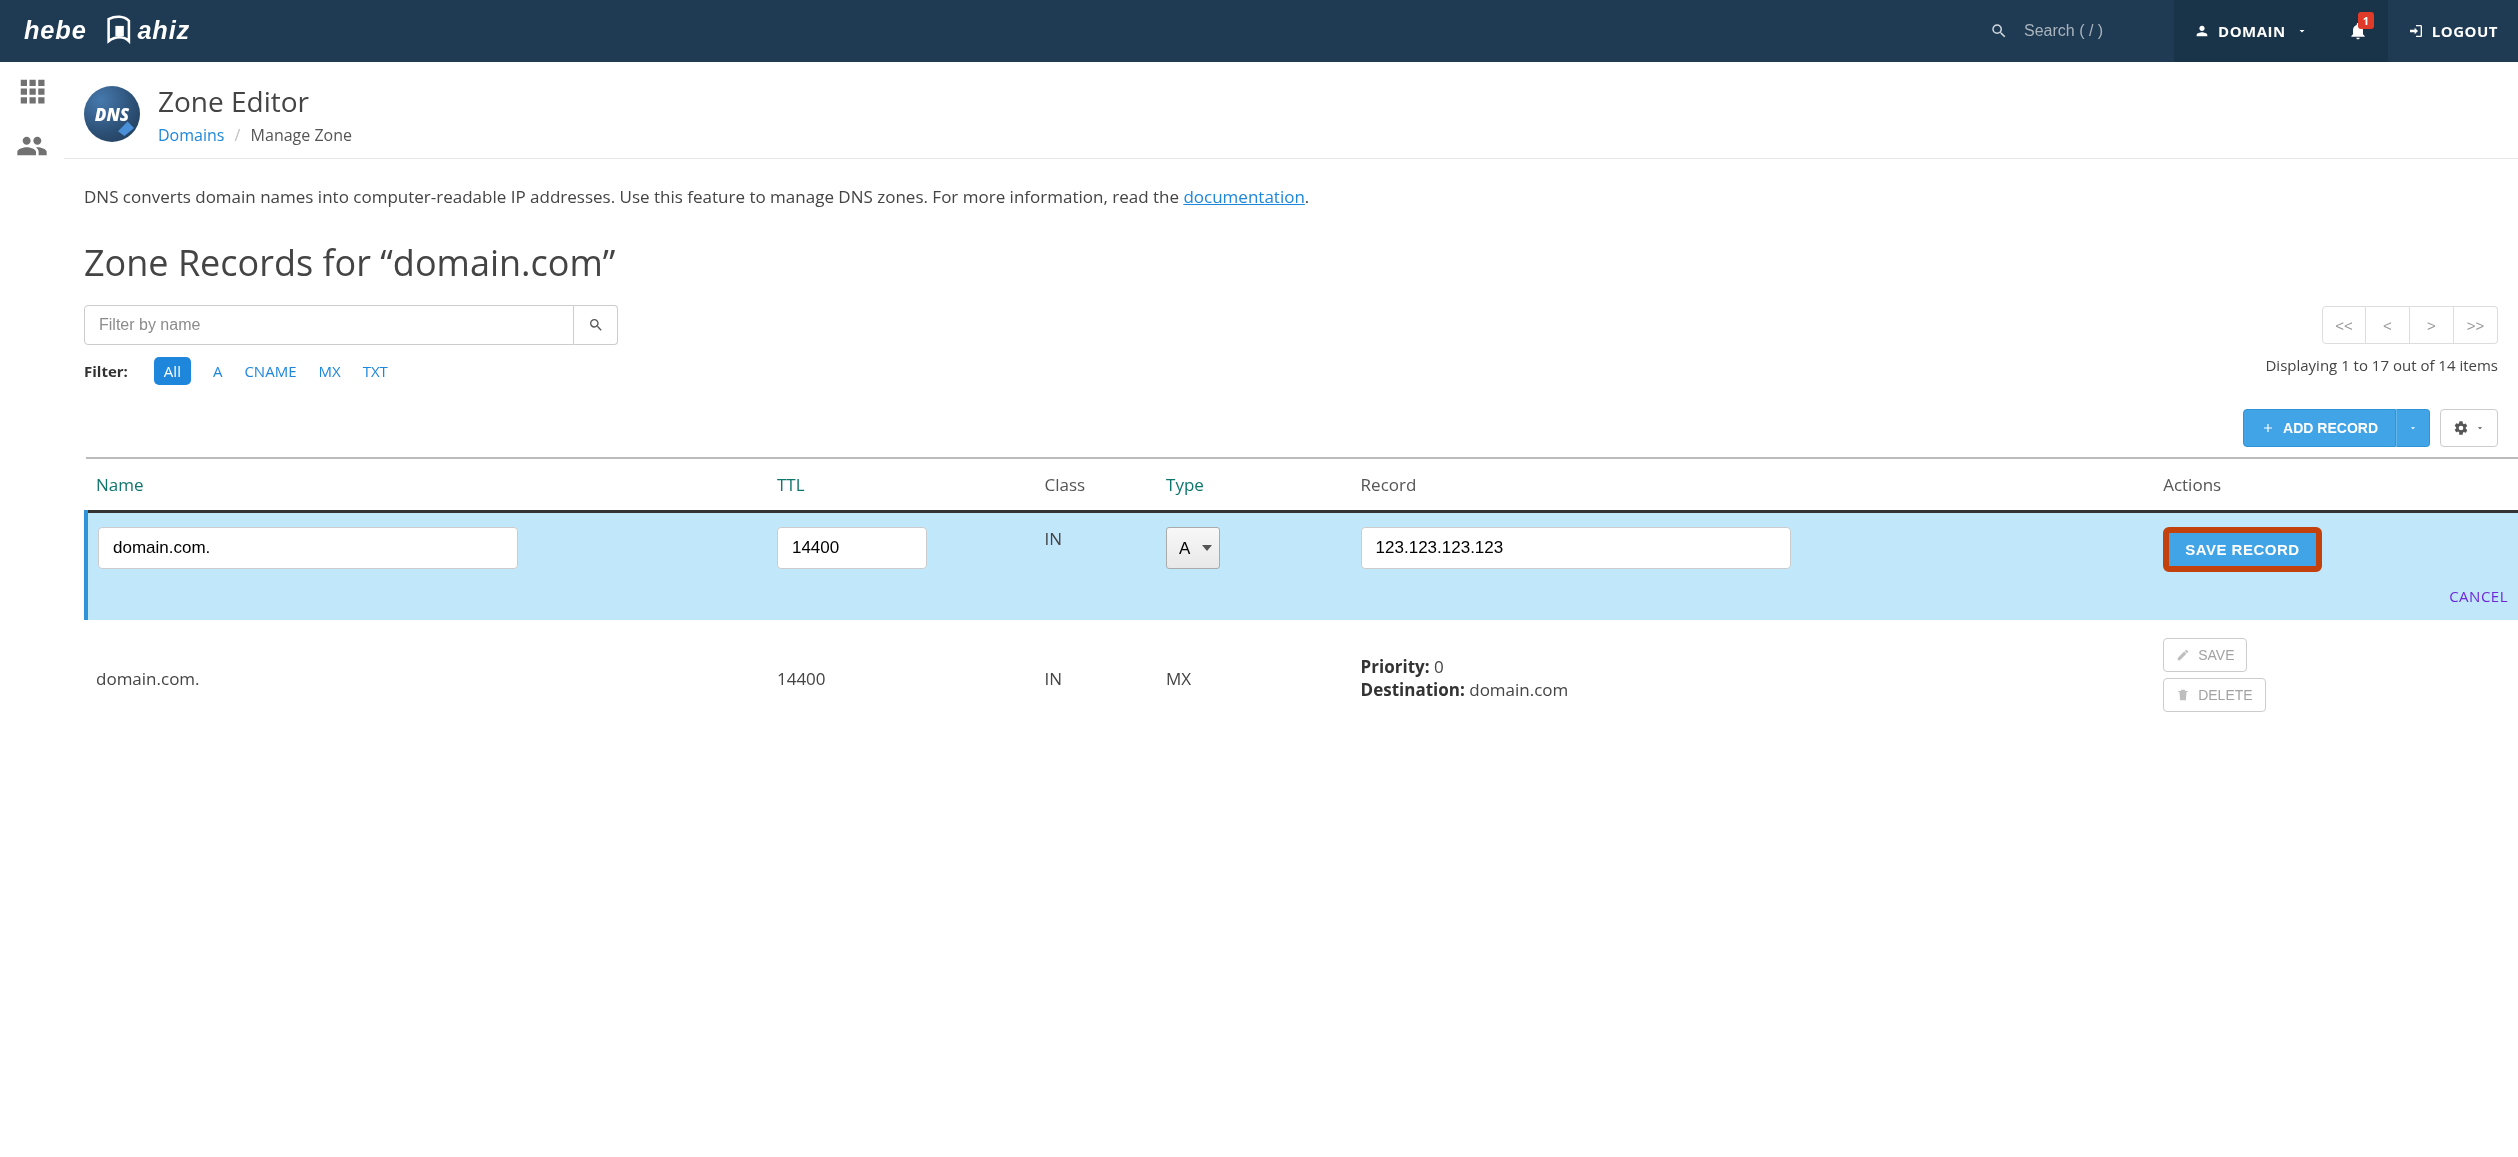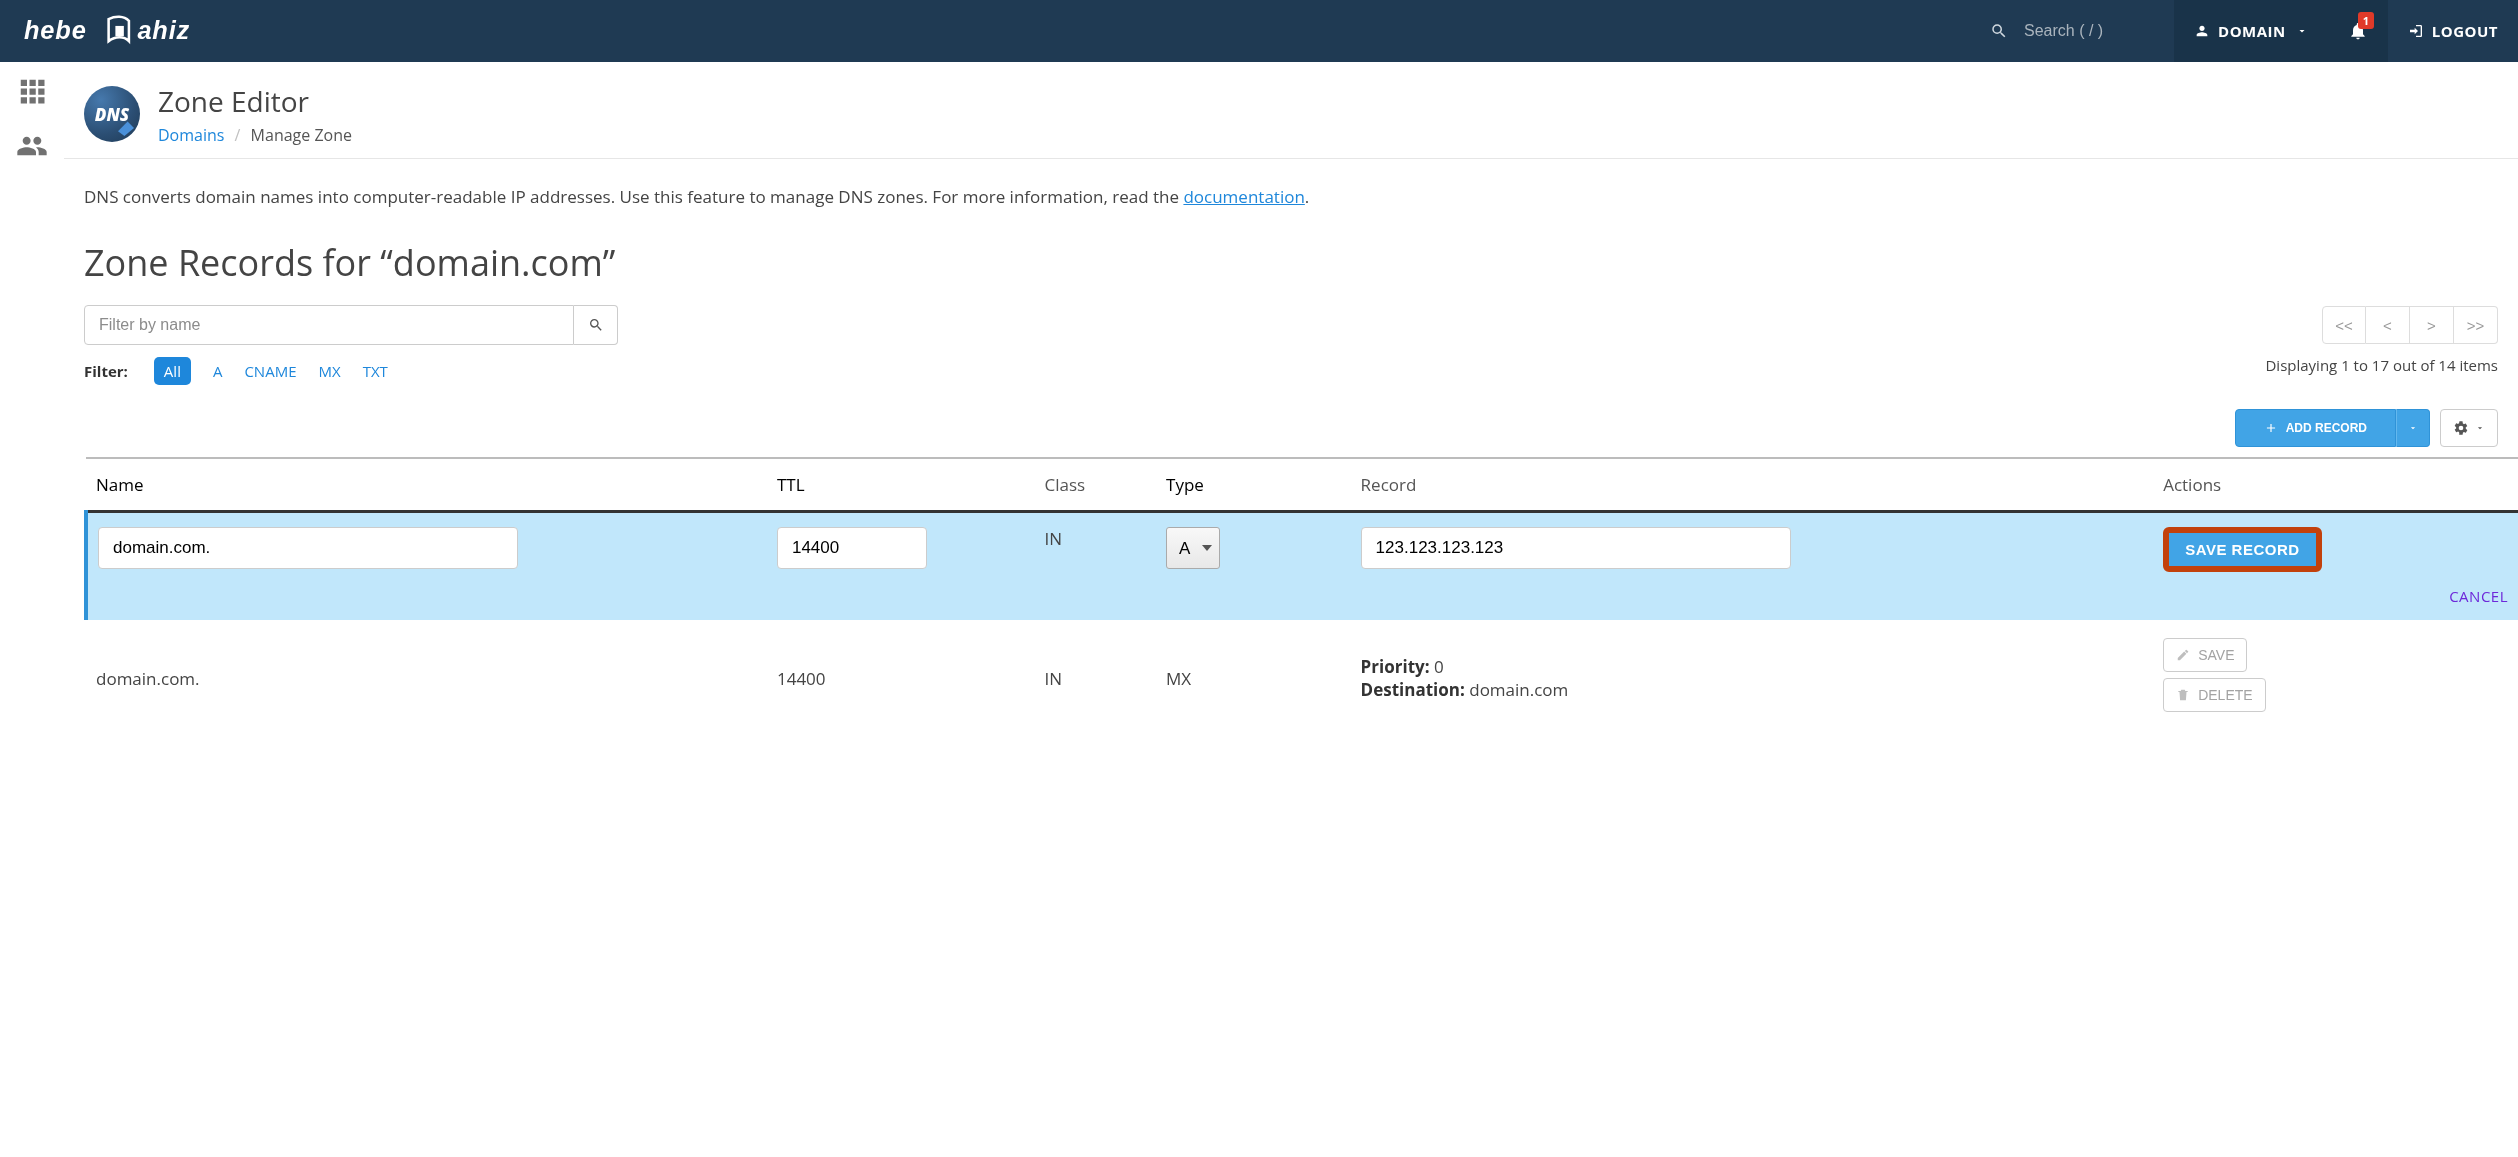--- a/index.html
+++ b/index.html
@@ -220,24 +220,24 @@
     display: flex;
     justify-content: flex-end;
     gap: 10px;
     padding: 24px 20px 10px 20px;
   }
   .btn-primary {
     background: #41a4e6;
     border: 1px solid #2f93d8;
     color: #fff;
     height: 38px;
-    padding: 0 28px;
+    padding: 0 17px;
     border-radius: 4px 0 0 4px;
     font-weight: 700;
-    font-size: 12px;
+    font-size: 14px;
     display: flex; align-items: center; gap: 8px;
     cursor: pointer;
   }
   .btn-primary-caret {
     background: #41a4e6;
     border: 1px solid #2f93d8;
     border-left: 1px solid #64b8ee;
     color: #fff;
     height: 38px;
     width: 34px;
@@ -264,21 +264,21 @@
     border-top: 2px solid #bcbcbc;
   }
   table.records thead th {
     text-align: left;
     font-weight: 400;
     font-size: 17px;
     color: #555;
     padding: 14px 10px;
     border-bottom: 3px solid #333;
   }
-  table.records thead th.sortable { color: #000000; cursor: pointer; }
+  table.records thead th.sortable { color: #0f766e; cursor: pointer; }
   table.records tbody td {
     padding: 18px 10px;
     font-size: 17px;
     color: #444;
     vertical-align: middle;
   }
   tbody tr.editing { background: #c1e7fb; border-left: 4px solid #2f93d8; }
   tbody tr.editing td { vertical-align: top; padding-top: 14px; padding-bottom: 14px; }
 
   .cell-input {

